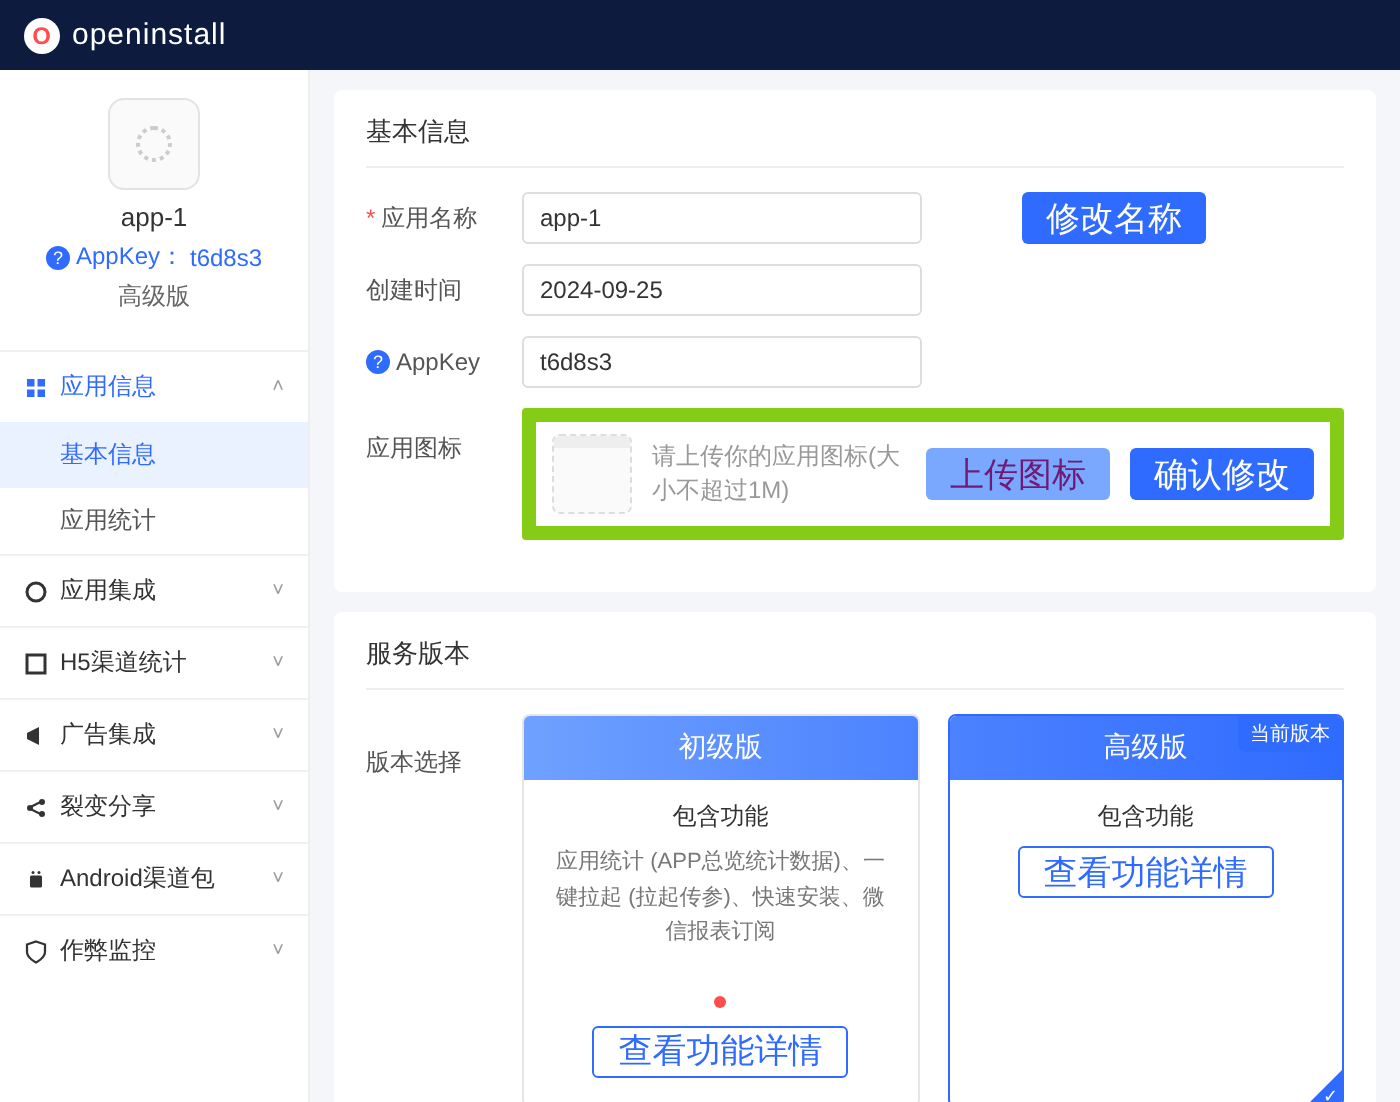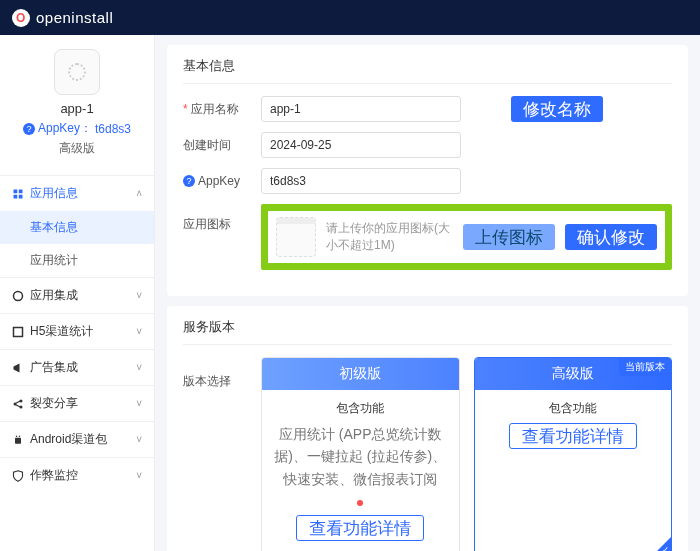--- a/index.html
+++ b/index.html
@@ -28,34 +28,34 @@
 .submenu-item.active { background: #eaf1ff; color: #2f6bff; }
 .main { flex: 1; overflow-y: auto; padding: 10px 12px; }
 .card { background: #fff; border-radius: 4px; padding: 12px 16px 16px; margin-bottom: 10px; }
 .card-title { font-size: 13px; color: #333; padding-bottom: 8px; border-bottom: 1px solid #eee; margin-bottom: 12px; }
 .form-row { display: flex; align-items: center; margin-bottom: 10px; gap: 10px; }
 .form-label { width: 68px; font-size: 12px; color: #555; display: flex; align-items: center; gap: 3px; }
 .req { color: #ff4d4f; }
 .form-input { flex: 0 0 200px; height: 26px; border: 1px solid #ddd; border-radius: 3px; padding: 0 8px; font-size: 12px; color: #333; background: #fff; }
 .btn { height: 26px; padding: 0 12px; border: none; border-radius: 3px; font-size: 17px; cursor: pointer; display: inline-flex; align-items: center; }
 .btn-primary { background: #2f6bff; color: #fff; }
-.btn-light { background: #7aa8ff; color: #0c4a6e; }
+.btn-light { background: #7aa8ff; color: #701a75; }
 .highlight-box { border: 7px solid #84cc16; padding: 6px 8px; display: flex; align-items: center; gap: 10px; border-radius: 2px; }
 .upload-thumb { width: 40px; height: 40px; border: 1px dashed #ddd; border-radius: 4px; background: #fafafa; position: relative; }
 .upload-thumb::before { content: ""; position: absolute; top: 0; left: 0; right: 0; height: 6px; background: #eee; border-radius: 3px 3px 0 0; }
 .upload-hint { flex: 1; font-size: 12px; color: #999; }
 .plans { display: flex; gap: 14px; }
 .plan { flex: 1; border: 1px solid #e5e5e5; border-radius: 4px; overflow: hidden; position: relative; background: #fff; }
 .plan.selected { border-color: #2f6bff; }
 .plan-head { height: 32px; display: flex; align-items: center; justify-content: center; color: #fff; font-size: 14px; }
 .plan-head.basic { background: linear-gradient(90deg,#6fa1ff,#4c82ff); }
 .plan-head.adv { background: linear-gradient(90deg,#4c82ff,#2f6bff); }
 .plan-body { padding: 10px 12px 14px; text-align: center; }
 .plan-sub { font-size: 12px; color: #333; margin-bottom: 6px; }
-.plan-desc { font-size: 14px; color: #777; line-height: 1.6; margin-bottom: 10px; min-height: 34px; }
+.plan-desc { font-size: 11px; color: #777; line-height: 1.6; margin-bottom: 22px; min-height: 34px; }
 .red-dot { width: 6px; height: 6px; background: #ff4d4f; border-radius: 50%; display: inline-block; margin-bottom: 6px; }
 .btn-outline { background: #fff; border: 1px solid #2f6bff; color: #2f6bff; }
 .corner-tag { position: absolute; top: 0; right: 0; background: #2f6bff; color: #fff; font-size: 10px; padding: 2px 6px; border-bottom-left-radius: 4px; z-index: 2; }
 .check-corner { position: absolute; bottom: 0; right: 0; width: 0; height: 0; border-left: 18px solid transparent; border-bottom: 18px solid #2f6bff; }
 .check-mark { position: absolute; bottom: 0; right: 2px; color: #fff; font-size: 9px; }
 svg { display: block; }
 </style>
 </head>
 <body>
 

